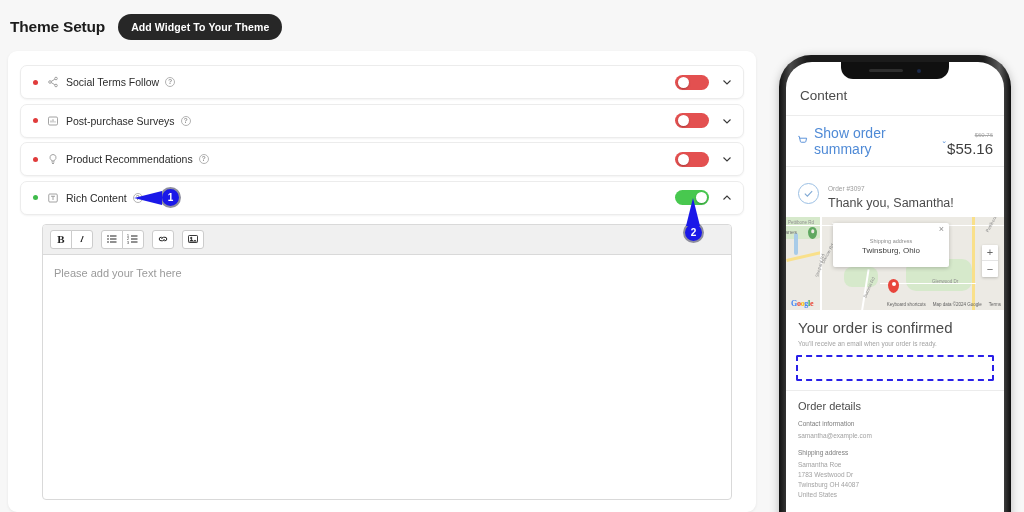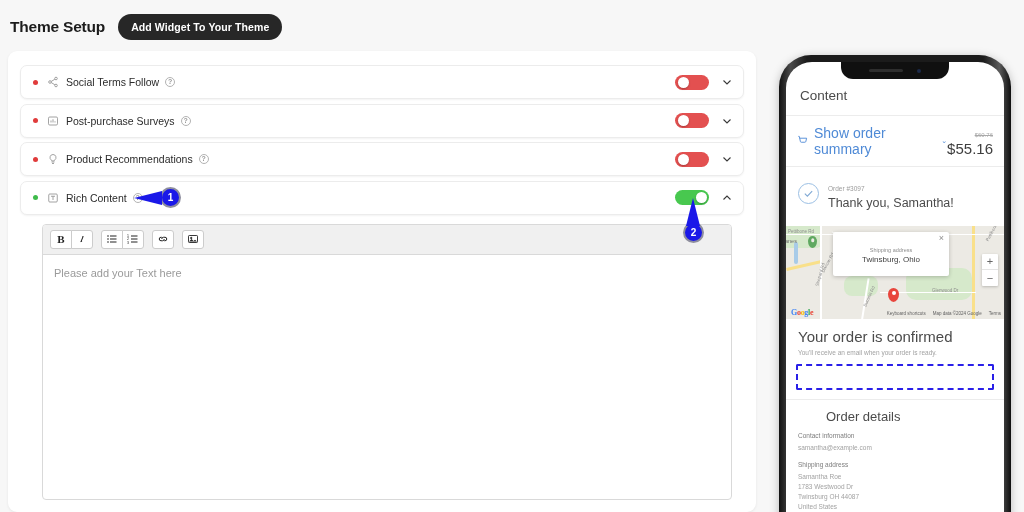--- a/index.html
+++ b/index.html
@@ -194,21 +194,21 @@
     display: flex; align-items: center;
   }
   .cart-icon { color: #4f8ad6; margin-right: 6px; }
   .cart-icon svg { display: block; }
   .summary-link { font-size: 14px; color: #4f8ad6; cursor: pointer; }
   .summary-caret { font-size: 7px; color: #4f8ad6; margin-left: 3px; }
   .price-block { margin-left: auto; text-align: right; line-height: 1.05; }
   .price-old { font-size: 6px; color: #a9a9a9; text-decoration: line-through; }
   .price-new { font-size: 15px; color: #3e3e3e; }
 
-  .thankyou-row { display: flex; align-items: center; padding: 10px 12px 16px 12px; }
+  .thankyou-row { display: flex; align-items: center; padding: 10px 12px 7px 12px; }
   .check-circle {
     width: 21px; height: 21px; border-radius: 50%;
     border: 1px solid #9bbfe4; color: #7fa8d4;
     display: flex; align-items: center; justify-content: center;
     flex: 0 0 auto;
   }
   .thankyou-texts { margin-left: 9px; }
   .order-num { font-size: 6.5px; color: #9b9b9b; }
   .thankyou-title { font-size: 12.5px; color: #4b4b4b; margin-top: 1px; }
 
@@ -282,21 +282,21 @@
   .widget-slot {
     margin: 8px 10px 0 10px;
     height: 26px;
     border: 2px dashed #2a20e8;
     border-radius: 2px;
   }
 
   .divider { height: 1px; background: #ececec; margin: 9px 0 0 0; }
 
   .od-block { padding: 9px 12px 0 12px; }
-  .od-heading { font-size: 13px; color: #4b4b4b; margin-left: 28px; }
+  .od-heading { font-size: 11px; color: #4b4b4b; }
   .od-sublabel { font-size: 6.5px; color: #7d7d7d; margin-top: 8px; }
   .od-value { font-size: 6.5px; color: #a2a2a2; margin-top: 4px; line-height: 1.55; }
 </style>
 </head>
 <body>
 
 <div id="root">
 
   <div class="page-header">
     <div class="page-title">Theme Setup</div>

